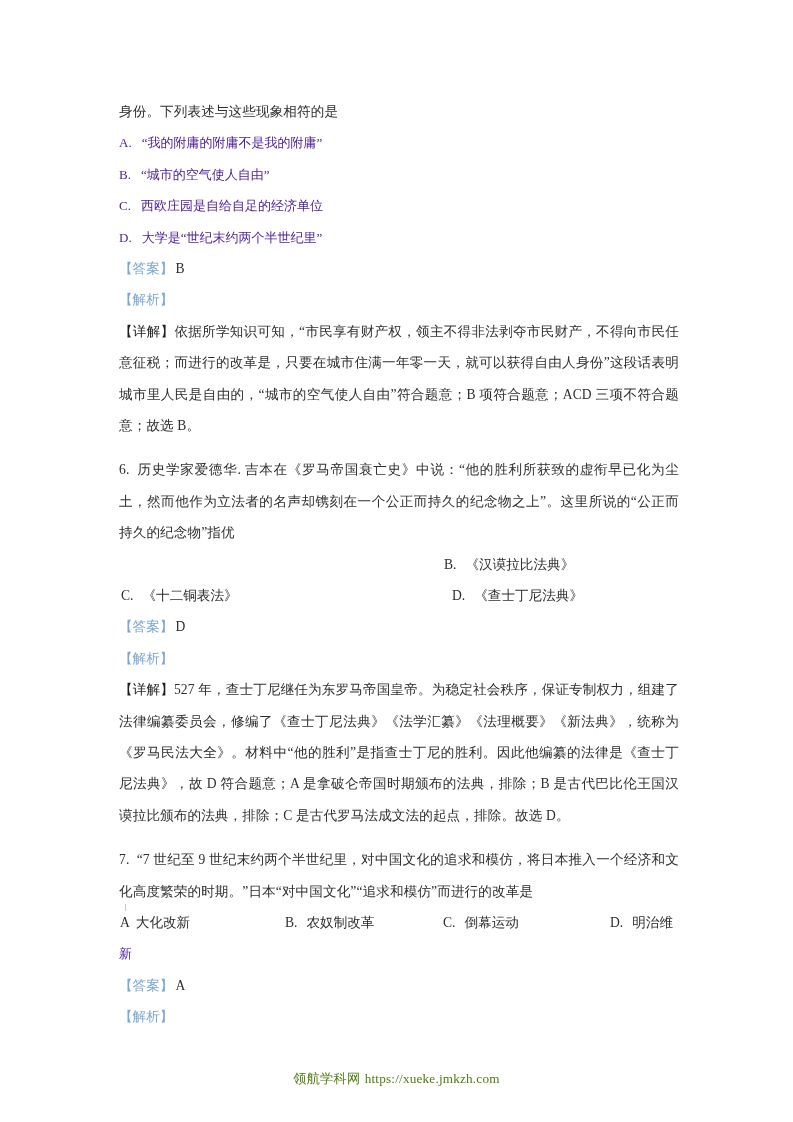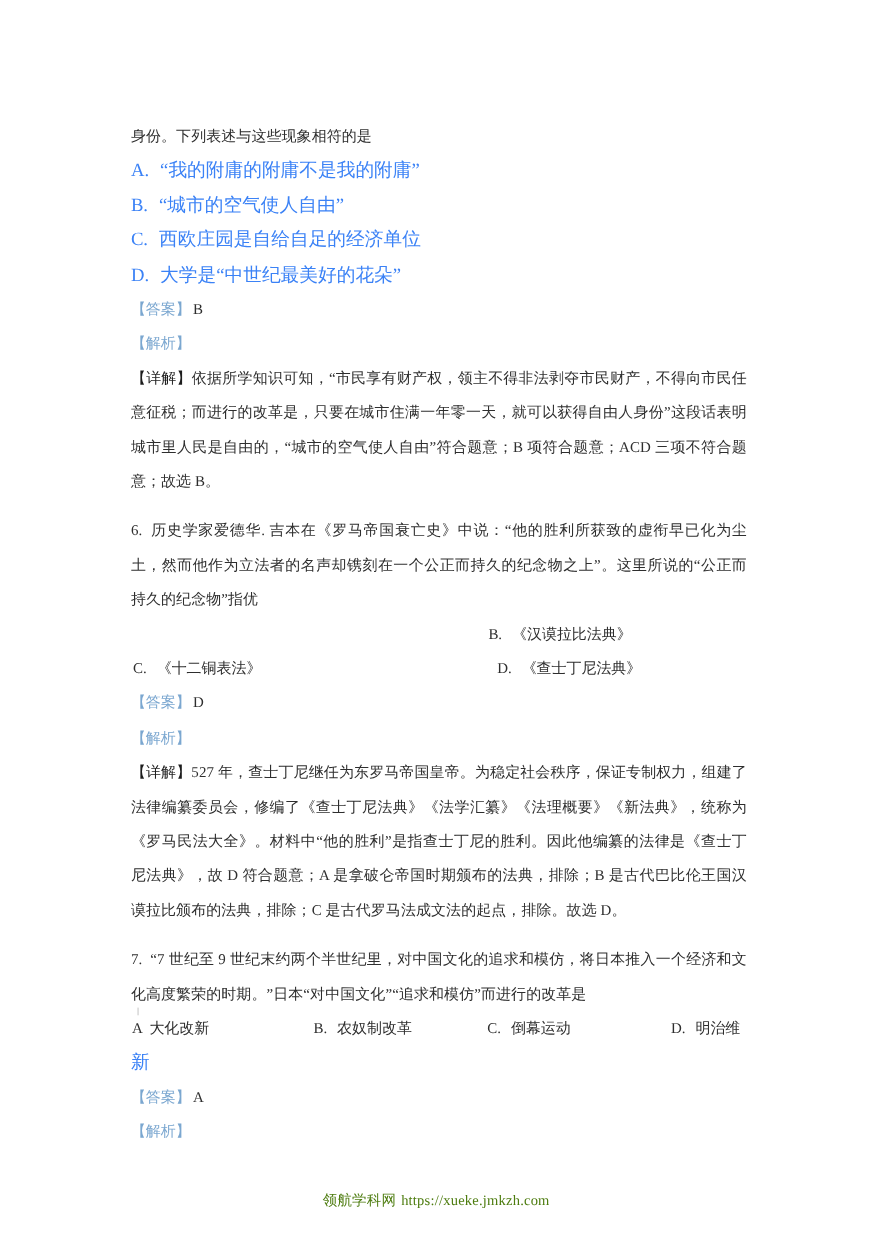--- a/index.html
+++ b/index.html
@@ -12,21 +12,21 @@
     height: 1122px;
     position: relative;
     overflow: hidden;
     font-family: "Liberation Serif", "DejaVu Serif", serif;
     color: #2b2b2b;
   }
 
   .page {
     position: absolute;
     left: 0;
-    top: 16px;
+    top: 4px;
     width: 793px;
     height: 1094px;
   }
 
   .content {
     position: absolute;
     left: 119px;
     top: 92px;
     width: 560px;
   }
@@ -73,23 +73,23 @@
   }
   .opt .otext {
     margin-left: 9px;
   }
 
   
   .opt-single {
     position: relative;
     height: 31.4px;
     line-height: 31.4px;
-    font-size: 17px;
-    white-space: nowrap;
-    color: #3b82f6;
+    font-size: 13px;
+    white-space: nowrap;
+    color: #4c1d95;
   }
   .opt-single .mark { margin-right: 10px; }
 
   
   .tagline {
     height: 31.4px;
     line-height: 31.4px;
     font-size: 13.6px;
     white-space: nowrap;
   }
@@ -144,21 +144,21 @@
     <div class="opt-single">
       <span class="mark">A.</span><span>“我的附庸的附庸不是我的附庸”</span>
     </div>
     <div class="opt-single">
       <span class="mark">B.</span><span>“城市的空气使人自由”</span>
     </div>
     <div class="opt-single">
       <span class="mark">C.</span><span>西欧庄园是自给自足的经济单位</span>
     </div>
     <div class="opt-single">
-      <span class="mark">D.</span><span>大学是“中世纪最美好的花朵”</span>
+      <span class="mark">D.</span><span>大学是“世纪末约两个半世纪里”</span>
     </div>
 
     <div class="tagline">
       <span class="tag">【答案】</span><span class="tag-val">B</span>
     </div>
     <div class="tagline">
       <span class="tag">【解析】</span>
     </div>
 
     <div class="explain"><span class="detail-tag">【详解】</span><span>依据所学知识可知，“市民享有财产权，领主不得非法剥夺市民财产，不得向市民任意征税；而进行的改革是，只要在城市住满一年零一天，就可以获得自由人身份”这段话表明城市里人民是自由的，“城市的空气使人自由”符合题意；B 项符合题意；ACD 三项不符合题意；故选 B。</span></div>

